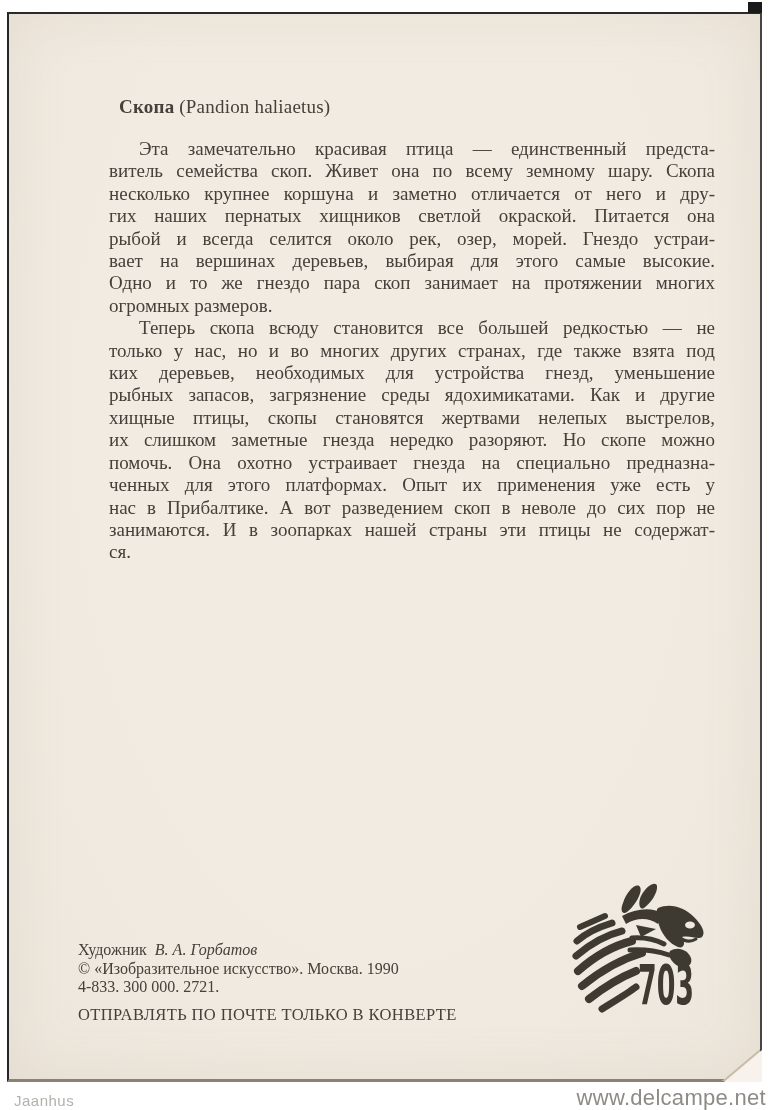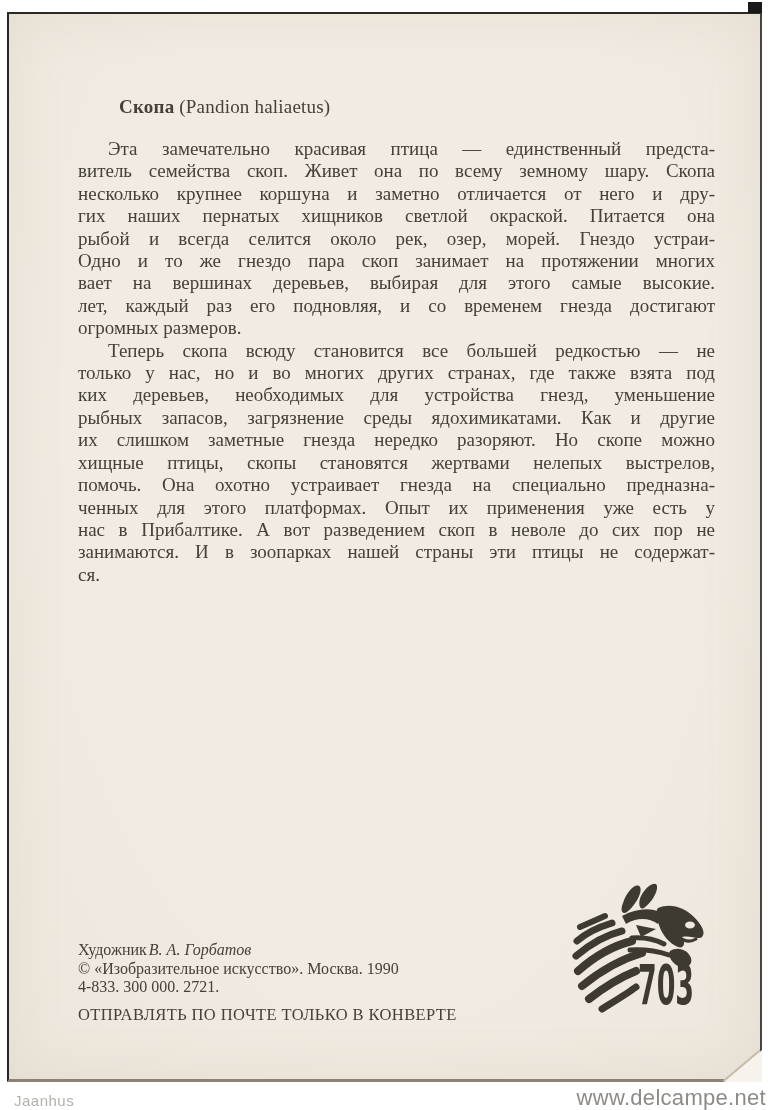--- a/index.html
+++ b/index.html
@@ -25,35 +25,35 @@
   }
   
   .card-title{
     position:absolute;left:110px;top:82px;font-size:19px;color:#45403a;letter-spacing:0.2px;
   }
   .card-title b{font-weight:bold;}
   .text-block{
     position:absolute;left:69px;top:124px;width:637px;
     font-size:19px;line-height:22.4px;color:#45403a;
   }
-  .tline{text-align:justify;text-align-last:justify;}
+  .tline{text-align:justify;text-align-last:justify;margin-left:31px;}
   .tline.first{text-indent:30px;}
   .tline.plast{text-align-last:left;}
   
   .watermark{
     position:absolute;left:8px;top:420px;width:752px;
     font-family:"Liberation Serif",serif;font-weight:bold;
     font-size:102px;letter-spacing:12px;white-space:nowrap;
     color:rgba(124,112,94,0.20);pointer-events:none;
   }
   
   .credits{
     position:absolute;left:69px;top:927px;font-size:16px;line-height:18.5px;color:#45403a;
   }
-  .credits .artist-name{font-style:italic;margin-left:2px;}
+  .credits .artist-name{font-style:italic;margin-left:8px;}
   .mailing-note{
     position:absolute;left:69px;top:991px;font-size:16.5px;letter-spacing:0.4px;color:#45403a;text-align:center;
   }
   
   .logo{position:absolute;left:563px;top:866px;width:140px;height:135px;}
   .logo svg{width:100%;height:100%;display:block;}
   
   .footer{
     position:absolute;left:0;top:1084px;width:772px;height:26px;background:#ffffff;
     font-family:"Liberation Sans",sans-serif;
@@ -75,30 +75,29 @@
     <b>Скопа</b>
     <span>(Pandion haliaetus)</span>
   </div>
 
   <div class="text-block">
       <div class="tline first">Эта замечательно красивая птица — единственный предста-</div>
       <div class="tline">витель семейства скоп. Живет она по всему земному шару. Скопа</div>
       <div class="tline">несколько крупнее коршуна и заметно отличается от него и дру-</div>
       <div class="tline">гих наших пернатых хищников светлой окраской. Питается она</div>
       <div class="tline">рыбой и всегда селится около рек, озер, морей. Гнездо устраи-</div>
+      <div class="tline">вает на вершинах деревьев, выбирая для этого самые высокие.</div>
       <div class="tline">Одно и то же гнездо пара скоп занимает на протяжении многих</div>
-      <div class="tline">вает на вершинах деревьев, выбирая для этого самые высокие.</div>
-      <div class="tline">лет, каждый раз его подновляя, и со временем гнезда достигают</div>
       <div class="tline plast">огромных размеров.</div>
       <div class="tline first">Теперь скопа всюду становится все большей редкостью — не</div>
       <div class="tline">только у нас, но и во многих других странах, где также взята под</div>
       <div class="tline">ких деревьев, необходимых для устройства гнезд, уменьшение</div>
       <div class="tline">рыбных запасов, загрязнение среды ядохимикатами. Как и другие</div>
+      <div class="tline">хищные птицы, скопы становятся жертвами нелепых выстрелов,</div>
       <div class="tline">их слишком заметные гнезда нередко разоряют. Но скопе можно</div>
-      <div class="tline">хищные птицы, скопы становятся жертвами нелепых выстрелов,</div>
       <div class="tline">помочь. Она охотно устраивает гнезда на специально предназна-</div>
       <div class="tline">ченных для этого платформах. Опыт их применения уже есть у</div>
       <div class="tline">нас в Прибалтике. А вот разведением скоп в неволе до сих пор не</div>
       <div class="tline">занимаются. И в зоопарках нашей страны эти птицы не содержат-</div>
       <div class="tline plast">ся.</div>
     </div>
 
 
   <div class="credits">
     <div><span>Художник</span><span class="artist-name">В. А. Горбатов</span></div>

